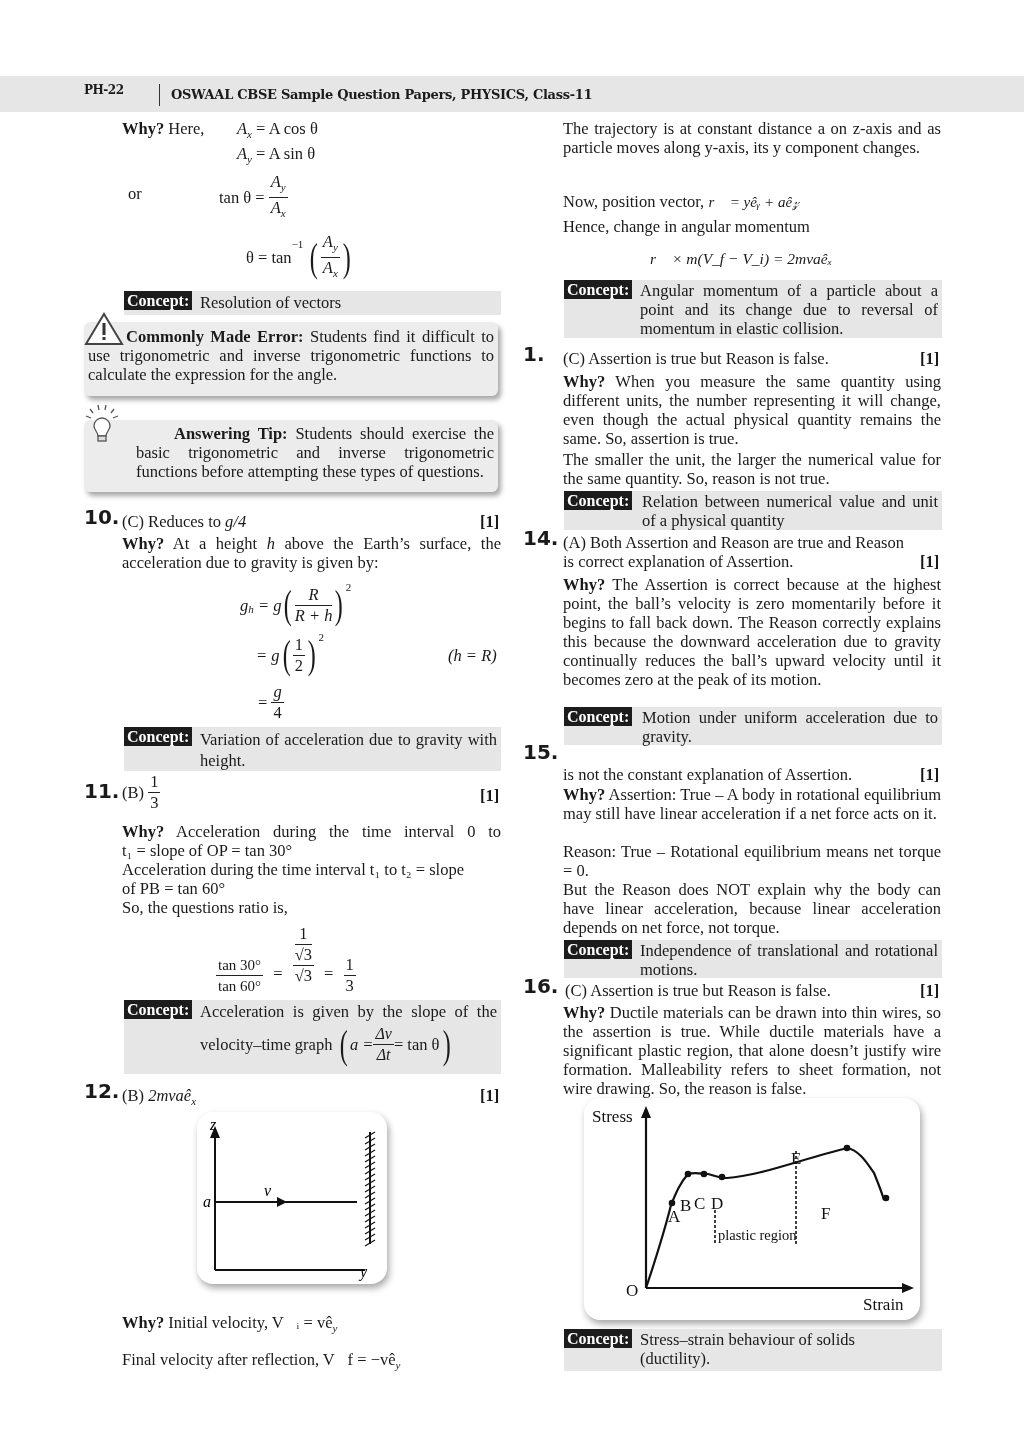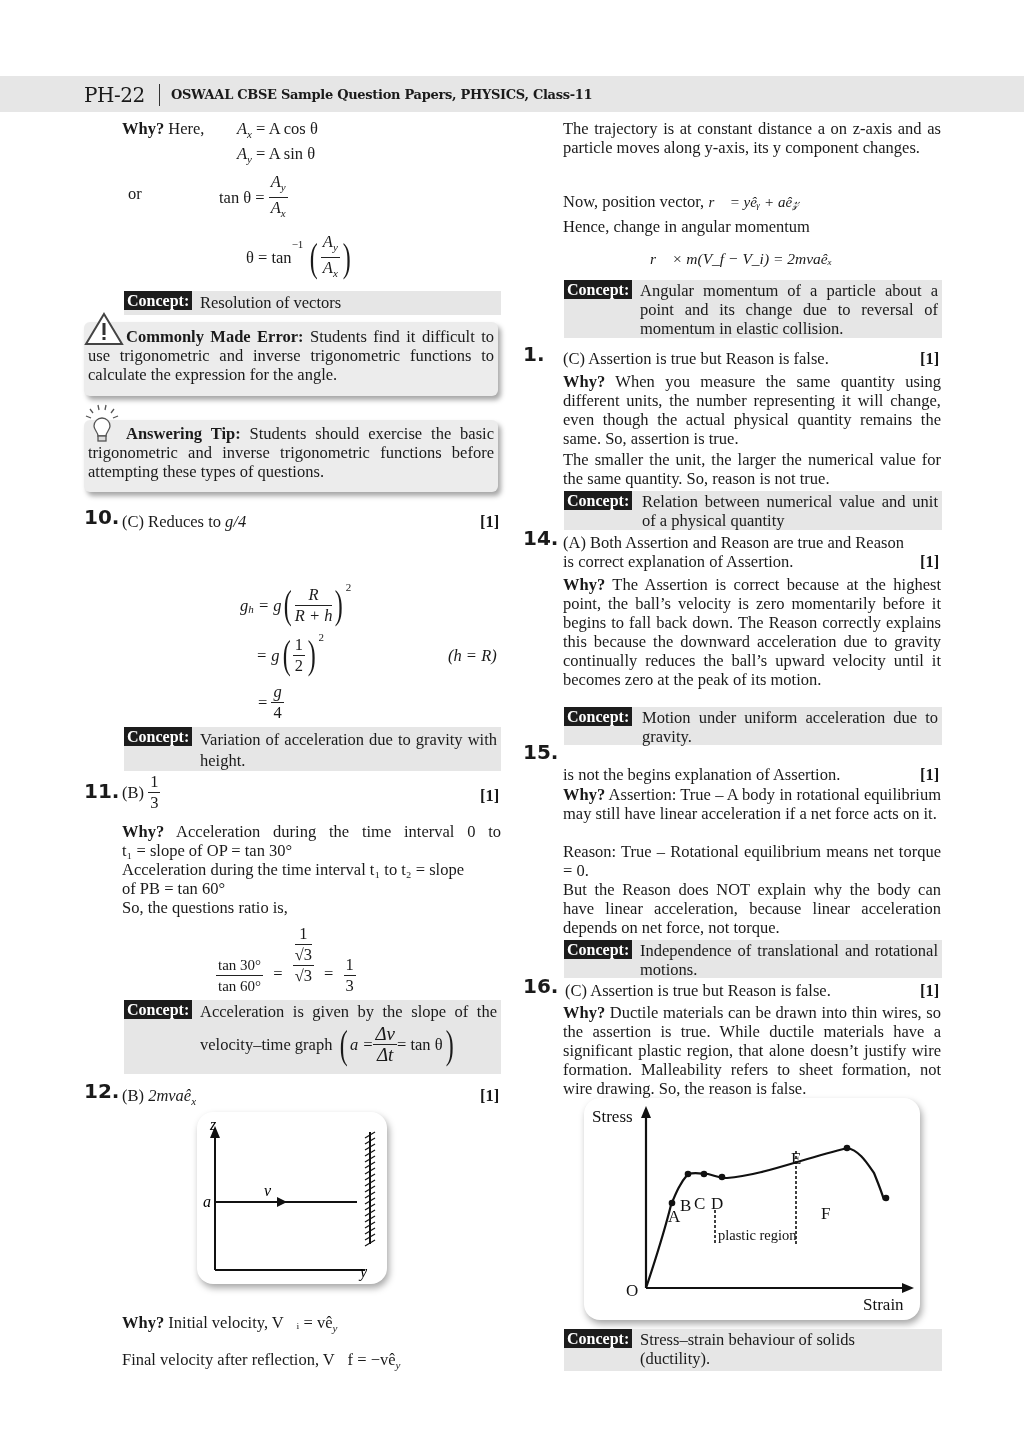--- a/index.html
+++ b/index.html
@@ -1,19 +1,19 @@
 <!DOCTYPE html>
 <html><head>
 <meta charset="utf-8">
 <style>
   html, body { margin: 0; padding: 0; background: #ffffff; }
   body { width: 1024px; height: 1440px; position: relative; overflow: hidden;
          font-family: "DejaVu Serif", "Liberation Serif", serif; color: #1a1a1a; }
   .header { position: absolute; left: 0; top: 76px; width: 1024px; height: 36px; background: #e6e6e6; }
-  .header .pg { position: absolute; left: 84px; top: 7px; font-family: "DejaVu Serif", serif; font-weight: normal; font-size: 20px; letter-spacing: -0.5px; }
+  .header .pg { position: absolute; left: 84px; top: 7px; font-family: "DejaVu Serif", serif; font-weight: bold; font-size: 12px; letter-spacing: -0.5px; }
   .header .bar { position: absolute; left: 159px; top: 8px; width: 1px; height: 22px; background: #333; }
   .header .title { position: absolute; left: 171px; top: 11px; font-family: "DejaVu Serif", serif; font-weight: bold; font-size: 13px; letter-spacing: -0.3px; }
 
   .col { position: absolute; font-family: "Liberation Serif", serif; font-size: 16.5px; line-height: 19px; }
   .abs { position: absolute; white-space: nowrap; }
   .just { text-align: justify; text-align-last: auto; }
   .qnum { position: absolute; font-family: "DejaVu Sans", sans-serif; font-weight: bold; font-size: 20px; }
   .mark { position: absolute; font-weight: bold; }
   .concept { position: absolute; background: #e6e6e6; }
   .concept .tag { position: absolute; left: 0; top: 0; background: #1c1c1c; color: #fff; font-weight: bold; padding: 0 3px; line-height: 19px; font-size: 16px; }
@@ -93,31 +93,35 @@
             <line x1="8" y1="5" x2="11" y2="9"></line>
             <line x1="16" y1="1" x2="17" y2="6"></line>
             <line x1="24" y1="1" x2="23" y2="6"></line>
             <line x1="32" y1="5" x2="29" y2="9"></line>
             <line x1="36" y1="12" x2="31" y2="14"></line>
             <path d="M12 22 a8 8 0 1 1 16 0 c0 4 -4 6 -4 10 h-8 c0 -4 -4 -6 -4 -10z" fill="#fff"></path>
             <rect x="16" y="32" width="8" height="5" fill="#ddd"></rect>
           </g>
         </svg>
     </span>
-    <div style="text-indent:38px;">
+    <div style="text-indent:38px;margin-left:48px;">
       <span class="ttl">Answering Tip:</span>
       <span>Students should exercise the basic trigonometric and inverse trigonometric functions before attempting these types of questions.</span>
     </div>
   </div>
 
   <span class="qnum" style="left:84px;top:508px;">10.</span>
   <div class="abs" style="left:122px;top:512px;">
     <span>(C) Reduces to </span><span class="it">g/4</span>
   </div>
   <span class="mark" style="left:480px;top:512px;">[1]</span>
+  <div class="just" style="position:absolute;left:122px;top:534px;width:379px;">
+    <b>Why?</b>
+    <span>At a height </span><span class="it">h</span><span> above the Earth’s surface, the acceleration due to gravity is given by:</span>
+  </div>
   <div class="abs" style="left:240px;top:578px;">
     <span class="it" style="vertical-align:middle;">g</span><sub class="it">h</sub>
     <span class="it" style="vertical-align:middle;">= g</span><span class="paren">(</span><span class="frac"><span class="n it">R</span><span class="d it">R + h</span></span><span class="paren">)</span><sup style="vertical-align:18px;">2</sup>
   </div>
   <div class="abs" style="left:256px;top:628px;">
     <span class="it" style="vertical-align:middle;">= g</span><span class="paren">(</span><span class="frac"><span class="n">1</span><span class="d">2</span></span><span class="paren">)</span><sup style="vertical-align:18px;">2</sup>
   </div>
   <div class="abs it" style="left:448px;top:646px;">(h = R)</div>
   <div class="abs" style="left:258px;top:682px;">
     <span style="vertical-align:middle;">=</span>
@@ -149,21 +153,21 @@
           <span style="display:block;border-top:1px solid #222;">√3</span>
         </span><span class="d">√3</span></span>
     <span style="margin:0 6px;">=</span>
     <span class="frac" style="vertical-align:-12px;"><span class="n">1</span><span class="d">3</span></span>
   </div>
   <div class="concept" style="left:124px;top:1000px;width:377px;height:74px;">
     <span class="tag">Concept:</span>
     <span class="txt" style="left:76px;top:2px;width:297px;text-align-last:justify;">Acceleration is given by the slope of the</span>
     <span class="abs" style="left:76px;top:24px;">
       <span style="vertical-align:middle;">velocity–time graph</span>
-      <span class="paren">(</span><span class="it" style="vertical-align:middle;">a =</span><span class="frac" style="font-size:19px;"><span class="n it">Δv</span><span class="d it">Δt</span></span><span style="vertical-align:middle;">= tan θ</span><span class="paren">)</span>
+      <span class="paren">(</span><span class="it" style="vertical-align:middle;">a =</span><span class="frac" style="font-size:16px;"><span class="n it">Δv</span><span class="d it">Δt</span></span><span style="vertical-align:middle;">= tan θ</span><span class="paren">)</span>
     </span>
   </div>
 
   <span class="qnum" style="left:84px;top:1082px;">12.</span>
   <div class="abs" style="left:122px;top:1086px;">
     <span>(B)</span>
     <span class="it">2mvaê</span><sub class="it">x</sub>
   </div>
   <span class="mark" style="left:480px;top:1086px;">[1]</span>
 
@@ -244,21 +248,21 @@
   <span class="mark" style="left:920px;top:552px;">[1]</span>
   <div class="just" style="position:absolute;left:563px;top:575px;width:378px;">
     <b>Why?</b> <span>The Assertion is correct because at the highest point, the ball’s velocity is zero momentarily before it begins to fall back down. The Reason correctly explains this because the downward acceleration due to gravity continually reduces the ball’s upward velocity until it becomes zero at the peak of its motion.</span>
   </div>
   <div class="concept" style="left:564px;top:707px;width:378px;height:38px;">
     <span class="tag">Concept:</span>
     <span class="txt" style="left:78px;top:1px;width:296px;">Motion under uniform acceleration due to gravity.</span>
   </div>
 
   <span class="qnum" style="left:523px;top:743px;">15.</span>
-  <div class="abs" style="left:563px;top:765px;">is not the begins explanation of Assertion.</div>
+  <div class="abs" style="left:563px;top:765px;">is not the constant explanation of Assertion.</div>
   <span class="mark" style="left:920px;top:765px;">[1]</span>
   <div class="just" style="position:absolute;left:563px;top:785px;width:378px;">
     <b>Why?</b> <span>Assertion: True – A body in rotational equilibrium may still have linear acceleration if a net force acts on it.</span>
   </div>
   <div class="just" style="position:absolute;left:563px;top:842px;width:378px;">Reason: True – Rotational equilibrium means net torque = 0.</div>
   <div class="just" style="position:absolute;left:563px;top:880px;width:378px;">But the Reason does NOT explain why the body can have linear acceleration, because linear acceleration depends on net force, not torque.</div>
   <div class="concept" style="left:564px;top:940px;width:378px;height:38px;">
     <span class="tag">Concept:</span>
     <span class="txt" style="left:76px;top:1px;width:298px;">Independence of translational and rotational motions.</span>
   </div>

